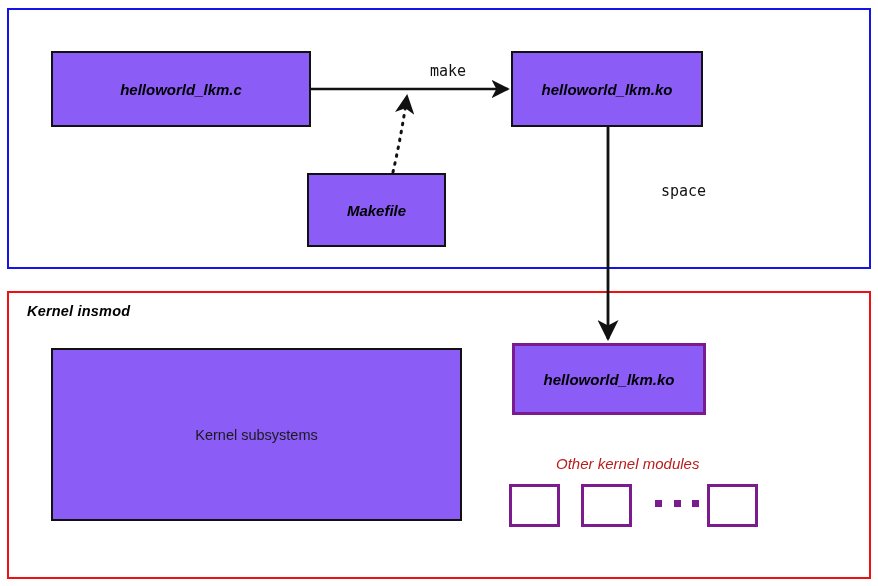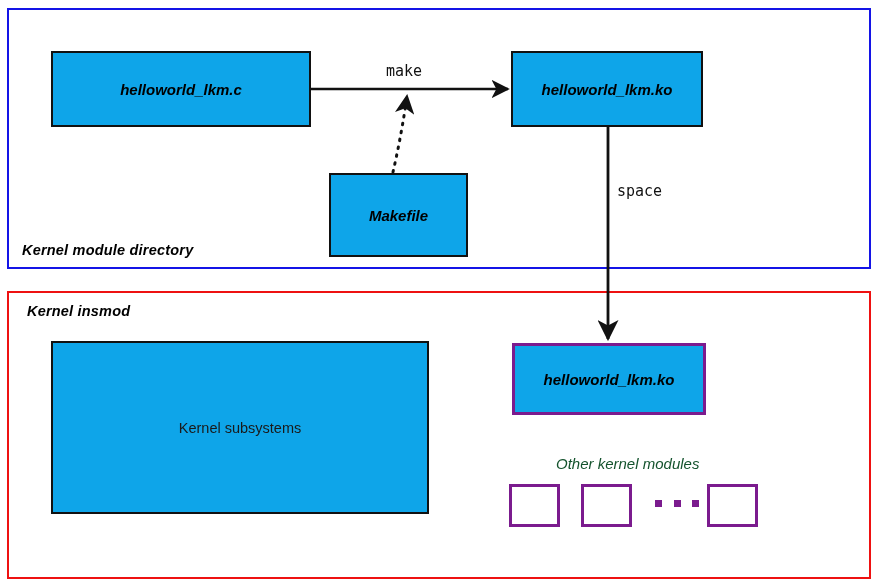--- a/index.html
+++ b/index.html
@@ -47,21 +47,21 @@
     letter-spacing: 0.2px;
     white-space: nowrap;
   }
   .label-user-region { left: 22px; top: 242px; }
   .label-kernel-region { left: 27px; top: 303px; }
 
   
   .box {
     position: absolute;
     box-sizing: border-box;
-    background: #0ea5e9;
+    background: #8b5cf6;
     display: flex;
     align-items: center;
     justify-content: center;
   }
   .box-black { border: 2px solid #111111; }
   .box-purple { border: 3px solid #7b1b8e; }
   .box-label {
     font-style: italic;
     font-weight: bold;
     font-size: 15px;
@@ -71,22 +71,22 @@
   .box-label-plain {
     font-style: normal;
     font-weight: normal;
     font-size: 14.5px;
     color: #1a1a1a;
     white-space: nowrap;
   }
 
   #box-src      { left: 51px;  top: 51px;  width: 260px; height: 76px; }
   #box-ko-user  { left: 511px; top: 51px;  width: 192px; height: 76px; }
-  #box-makefile { left: 329px; top: 173px; width: 139px; height: 84px; }
-  #box-subsys   { left: 51px;  top: 341px; width: 378px; height: 173px; }
+  #box-makefile { left: 307px; top: 173px; width: 139px; height: 74px; }
+  #box-subsys   { left: 51px;  top: 348px; width: 411px; height: 173px; }
   #box-ko-kern  { left: 512px; top: 343px; width: 194px; height: 72px; }
 
   .mini-box {
     position: absolute;
     box-sizing: border-box;
     width: 51px;
     height: 43px;
     border: 3px solid #7b1b8e;
     background: #ffffff;
   }
@@ -111,31 +111,32 @@
     background: #7b1b8e;
   }
 
   .other-modules-label {
     position: absolute;
     left: 556px;
     top: 455px;
     font-style: italic;
     font-weight: normal;
     font-size: 15px;
-    color: #14532d;
+    color: #b91c1c;
     white-space: nowrap;
   }
 
   
   .edge-label {
     position: absolute;
     font-family: "DejaVu Sans Mono", "Liberation Mono", monospace;
     font-size: 15px;
     color: #111111;
     white-space: nowrap;
+    margin-left: 44px;
   }
   #label-make   { left: 386px; top: 62px; }
   #label-insmod { left: 617px; top: 182px; }
 
   
   #connectors {
     position: absolute;
     left: 0;
     top: 0;
     width: 878px;
@@ -154,21 +155,20 @@
     white-space: nowrap;
     font-family: "DejaVu Sans", sans-serif;
   }
 </style>
 </head>
 <body>
 
 <div id="canvas">
 
   <div class="region region-user"></div>
-  <div class="region-label label-user-region">Kernel module directory</div>
 
   <div class="region region-kernel"></div>
   <div class="region-label label-kernel-region">Kernel insmod</div>
 
   <div id="box-src" class="box box-black">
     <span class="box-label">helloworld_lkm.c</span>
   </div>
 
   <div id="box-ko-user" class="box box-black">
     <span class="box-label">helloworld_lkm.ko</span>

